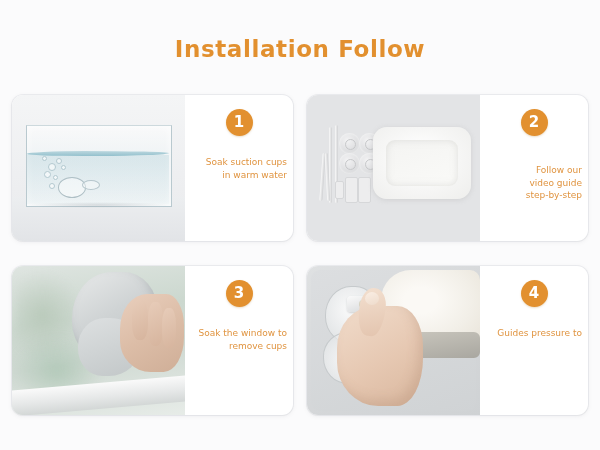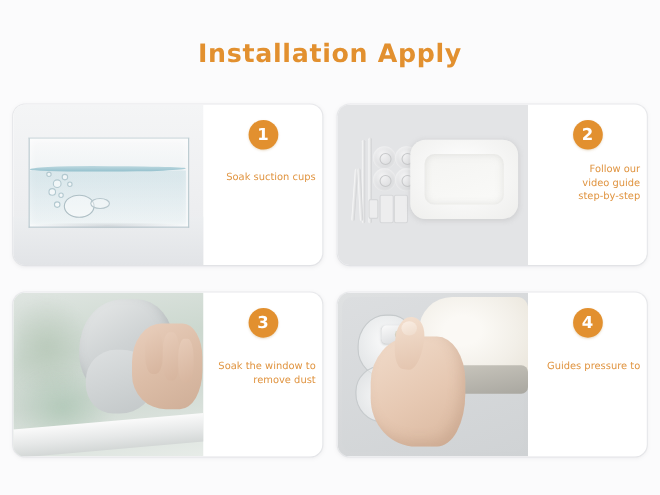--- a/index.html
+++ b/index.html
@@ -78,21 +78,21 @@
   }
   .step-text {
     margin-top: 20px;
     width: 96px;
     text-align: right;
     font-size: 9px;
     line-height: 12.5px;
     color: #e09440;
     font-family: "DejaVu Sans", sans-serif;
   }
-  .step-text.three-line { margin-top: 12px; }
+  .step-text.three-line { margin-top: 28px; }
 
   
   .scene { position: absolute; inset: 0; }
 
   
   .s1-bg { position:absolute; inset:0; background:
       linear-gradient(180deg,#f4f5f6 0%,#eeeff1 55%,#e9eaec 100%); }
   .s1-table { position:absolute; left:0; right:0; bottom:0; height:44px;
       background:linear-gradient(180deg,#eceef0,#e2e4e7); }
   .s1-tank { position:absolute; left:14px; top:30px; width:144px; height:80px;
@@ -191,21 +191,21 @@
   .s4-thumb { position:absolute; left:52px; top:22px; width:26px; height:48px;
       border-radius:48% 48% 40% 40%/40% 40% 55% 55%;
       background:linear-gradient(160deg,#f3e0d0,#e3c4ae);
       transform: rotate(8deg);}
   .s4-nail { position:absolute; left:58px; top:26px; width:14px; height:13px;
       border-radius:50%; background:linear-gradient(160deg,#faeee4,#eedbcb);}
 </style>
 </head>
 <body>
 
-<div id="page-title">Installation Apply</div>
+<div id="page-title">Installation Follow</div>
 
 <div class="grid">
 
   <div class="card">
     <div class="card-photo">
       <div class="scene">
         <div class="s1-bg"></div>
         <div class="s1-table"></div>
         <div class="s1-tank"></div>
         <div class="s1-water"></div>
@@ -219,20 +219,21 @@
         <div class="bub" style="left:49px;top:70px;width:3px;height:3px;"></div>
         <div class="bub" style="left:37px;top:88px;width:4px;height:4px;"></div>
         <div class="bub" style="left:30px;top:61px;width:3px;height:3px;"></div>
         <div class="s1-shadow"></div>
       </div>
     </div>
     <div class="card-body">
       <div class="badge">1</div>
       <div class="step-text">
         <div>Soak suction cups</div>
+        <div>in warm water</div>
       </div>
     </div>
   </div>
 
   <div class="card">
     <div class="card-photo">
       <div class="scene">
         <div class="s2-bg"></div>
         <div class="s2-rod" style="left:22px;top:32px;height:76px;"></div>
         <div class="s2-rod" style="left:28px;top:30px;height:78px;"></div>
@@ -270,21 +271,21 @@
         <div class="s3-finger" style="left:120px;top:34px;width:16px;height:40px;"></div>
         <div class="s3-finger" style="left:136px;top:36px;width:15px;height:44px;"></div>
         <div class="s3-finger" style="left:150px;top:42px;width:14px;height:40px;"></div>
         <div class="s3-sill"></div>
       </div>
     </div>
     <div class="card-body">
       <div class="badge">3</div>
       <div class="step-text">
         <div>Soak the window to</div>
-        <div>remove dust</div>
+        <div>remove cups</div>
       </div>
     </div>
   </div>
 
   <div class="card">
     <div class="card-photo">
       <div class="scene">
         <div class="s4-bg"></div>
         <div class="s4-panel"></div>
         <div class="s4-fur"></div>

